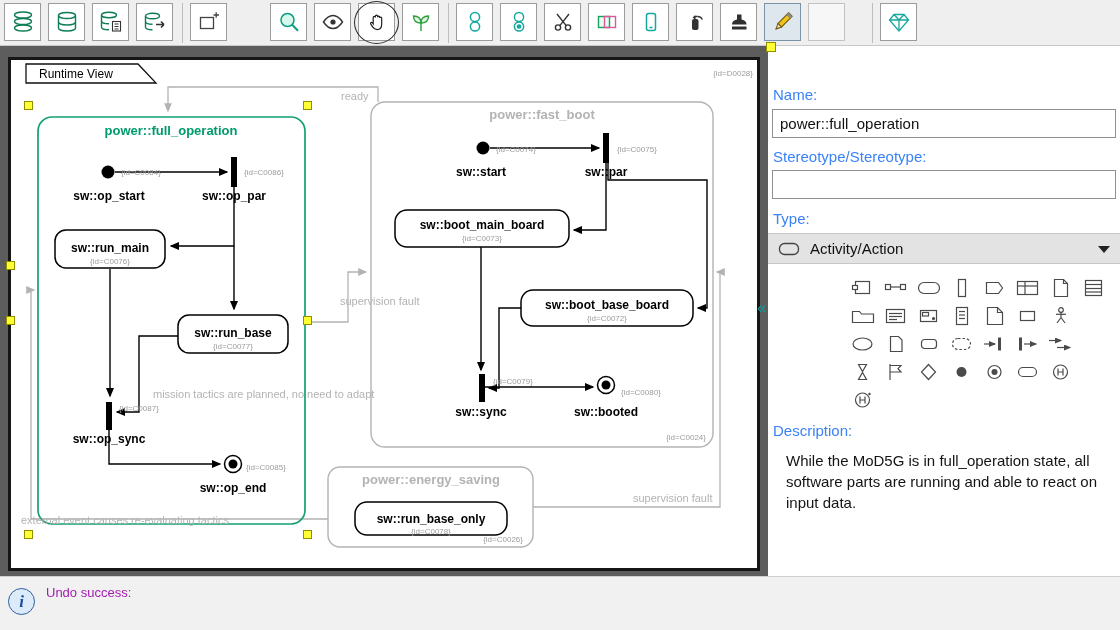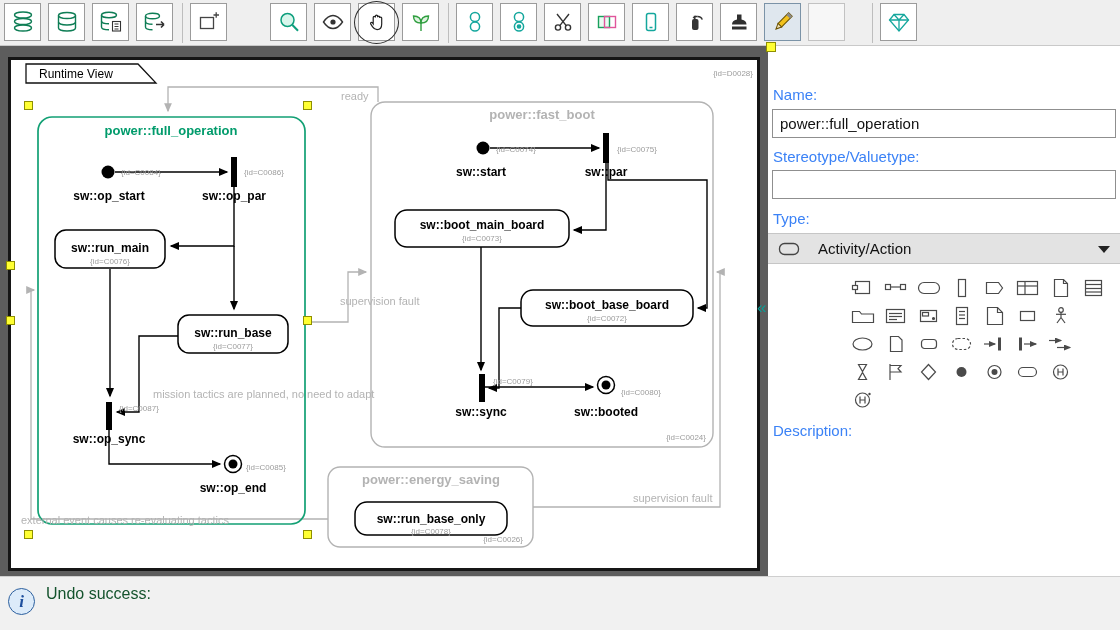--- a/index.html
+++ b/index.html
@@ -63,21 +63,21 @@
   .p-code { position:absolute; right:5px; top:12px; font-size:15px; color:#2f2f2f; }
   .p-label { position:absolute; left:5px; font-size:15px; color:#3b82f6; }
   .p-input {
     position:absolute; left:4px; width:344px; height:29px;
     border:1px solid #8f8f8f; font:15px "Liberation Sans",sans-serif;
     padding:0 7px; color:#111; background:#fff;
   }
   .type-row {
     position:absolute; left:0; top:187px; width:352px; height:31px;
     background:#e3e3e3; border-top:1px solid #c6c6c6; border-bottom:1px solid #c6c6c6;
-    display:flex; align-items:center;gap:8px;
+    display:flex; align-items:center;
   }
   .type-row .lbl { font-size:15px; color:#111; margin-left:10px; }
   .caret {
     position:absolute; right:10px; top:12px; width:0; height:0;
     border-left:6px solid transparent; border-right:6px solid transparent;
     border-top:7px solid #222;
   }
   .pal-row { position:absolute; left:80px; display:flex; }
   .pal-cell {
     width:30px; height:24px; margin-right:3px;
@@ -93,21 +93,21 @@
   .status {
     position:absolute; left:0; top:576px; width:1120px; height:54px;
     background:#f1f1f1; border-top:1px solid #cfcfcf;
   }
   .info-ic {
     position:absolute; left:8px; top:11px; width:27px; height:27px;
     border-radius:50%; background:#dcebfa; border:1.5px solid #2c5f9e;
     display:flex; align-items:center; justify-content:center;
     font:bold italic 17px "Liberation Serif",serif; color:#1d4f9e;
   }
-  .st-line { position:absolute; left:46px; font-size:16px; color:#14532d; }
+  .st-line { position:absolute; left:46px; font-size:13px; color:#a21caf; }
 
   .float-handle { position:absolute; width:10px; height:10px; background:#ffff33; border:1px solid #8f8f00; z-index:9; }
   .panel-chevron { position:absolute; left:757px; top:298px; color:#0a9e96; font-size:17px; z-index:9; }
 </style>
 </head>
 <body>
 
 <svg width="0" height="0" style="position:absolute">
   <defs>
     <marker id="mb" markerWidth="8" markerHeight="8" refX="6" refY="3" orient="auto">
@@ -391,21 +391,21 @@
     <div class="yh" style="left:292px;top:470px"></div>
   </div>
 </div>
 
 <div class="panel">
   <div class="p-code">C0025</div>
 
   <div class="p-label" style="top:40px">Name:</div>
   <input class="p-input" style="top: 63px;" value="power::full_operation">
 
-  <div class="p-label" style="top:102px">Stereotype/Valuetype:</div>
+  <div class="p-label" style="top:102px">Stereotype/Stereotype:</div>
   <input class="p-input" style="top: 124px;" value="">
 
   <div class="p-label" style="top:164px">Type:</div>
   <div class="type-row">
     <svg width="22" height="14" style="margin-left:10px">
         <rect x="1.5" y="1.5" width="19" height="11" rx="5" fill="none" stroke="#444" stroke-width="1.3"></rect>
       </svg>
     <span class="lbl">Activity/Action</span>
     <div class="caret"></div>
   </div>
@@ -595,20 +595,21 @@
     <div class="pal-cell">
         <svg width="26" height="20">
           <circle cx="12.5" cy="10" r="7"></circle>
           <path d="M10 6.5v7M15 6.5v7M10 10h5"></path>
           <circle cx="19.5" cy="4" r="1.2" fill="#4a4a4a" stroke="none"></circle>
         </svg>
       </div>
   </div>
 
   <div class="p-label" style="top:376px">Description:</div>
+  <div class="desc-text">While the MoD5G is in full_operation state, all software parts are running and able to react on input data.</div>
 </div>
 
 <div class="status">
   <div class="info-ic">i</div>
   <div class="st-line" style="top:8px">Undo success:</div>
 </div>
 
 <div class="float-handle" style="left:766px;top:42px"></div>
 <div class="panel-chevron">«</div>
 

